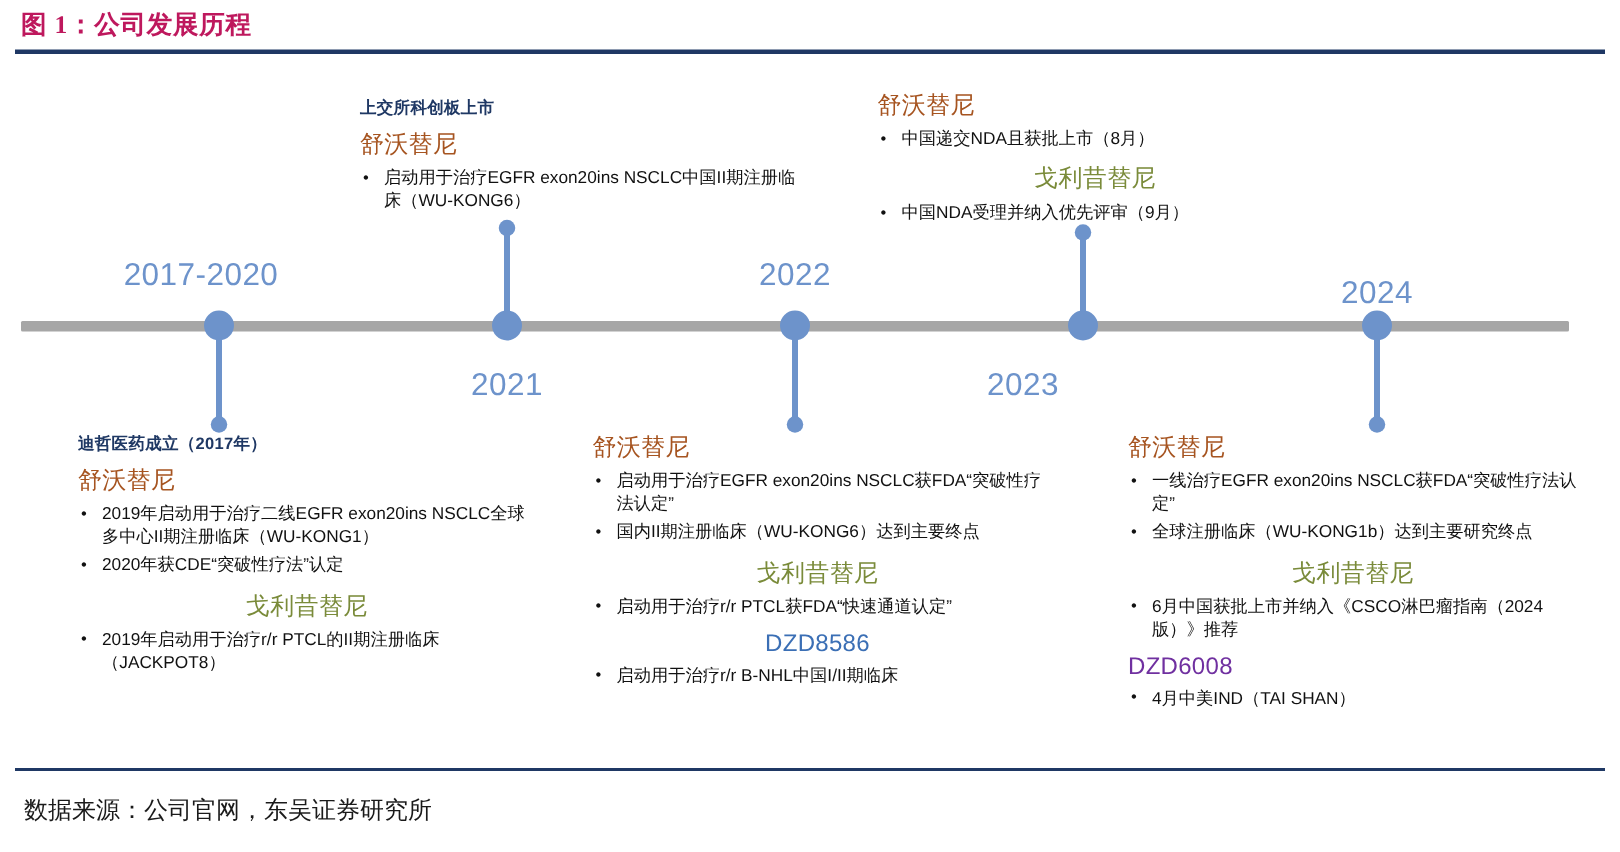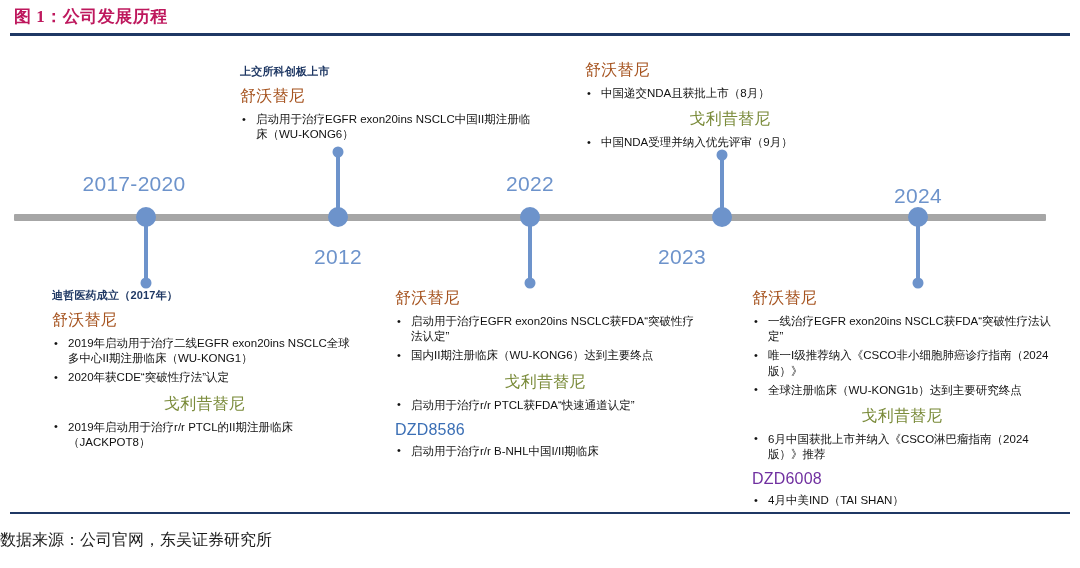--- a/index.html
+++ b/index.html
@@ -41,21 +41,21 @@
   .rule-bottom {
     position: absolute;
     left: 10px;
     top: 512px;
     width: 1060px;
     height: 2px;
     background: #1F3864;
   }
   .source-note {
     position: absolute;
-    left: 0;
+    left: 16px;
     top: 530px;
     font-family: "Liberation Serif", "DejaVu Serif", serif;
     font-size: 16px;
     color: #1a1a1a;
     white-space: nowrap;
   }
 
   
   .axis {
     position: absolute;
@@ -137,21 +137,21 @@
   .bullets li::before {
     content: "\2022";
     position: absolute;
     left: 2px;
     top: -0.5px;
     font-size: 11px;
     color: #111111;
   }
   .c-sw { color: #A65420; }   
   .c-gl { color: #7A8B3A; text-align: center; }   
-  .c-8586 { color: #3B6FB5; } 
+  .c-8586 { color: #3B6FB5; text-align: center; } 
   .c-6008 { color: #7030A0; } 
 </style>
 </head>
 <body>
 
 <div class="fig-title">图 1：公司发展历程</div>
 <div class="rule-top"></div>
 
 <div class="axis"></div>
 
@@ -170,21 +170,21 @@
 <div class="stem" style="left:530px; top:217px; height:66px;"></div>
 <div class="stem-cap" style="left:530px; top:283px;"></div>
 
 <div class="stem" style="left:722px; top:155px; height:63px;"></div>
 <div class="stem-cap" style="left:722px; top:155px;"></div>
 
 <div class="stem" style="left:918px; top:217px; height:66px;"></div>
 <div class="stem-cap" style="left:918px; top:283px;"></div>
 
 <div class="year" style="left:134px; top:172px;">2017-2020</div>
-<div class="year" style="left:338px; top:245px;">2012</div>
+<div class="year" style="left:338px; top:245px;">2021</div>
 <div class="year" style="left:530px; top:172px;">2022</div>
 <div class="year" style="left:682px; top:245px;">2023</div>
 <div class="year" style="left:918px; top:184px;">2024</div>
 
 <div class="block" style="left:52px; top:288px; width:305px;">
   <div class="blk-title">迪哲医药成立（2017年）</div>
   <div class="drug c-sw">舒沃替尼</div>
   <ul class="bullets">
     <li>2019年启动用于治疗二线EGFR exon20ins NSCLC全球多中心II期注册临床（WU-KONG1）</li>
     <li>2020年获CDE“突破性疗法”认定</li>
@@ -227,21 +227,20 @@
   <div class="drug c-gl">戈利昔替尼</div>
   <ul class="bullets">
     <li>中国NDA受理并纳入优先评审（9月）</li>
   </ul>
 </div>
 
 <div class="block" style="left:752px; top:288px; width:300px;">
   <div class="drug c-sw">舒沃替尼</div>
   <ul class="bullets">
     <li>一线治疗EGFR exon20ins NSCLC获FDA“突破性疗法认定”</li>
-    <li>唯一I级推荐纳入《CSCO非小细胞肺癌诊疗指南（2024版）》</li>
     <li>全球注册临床（WU-KONG1b）达到主要研究终点</li>
   </ul>
   <div class="drug c-gl">戈利昔替尼</div>
   <ul class="bullets">
     <li>6月中国获批上市并纳入《CSCO淋巴瘤指南（2024版）》推荐</li>
   </ul>
   <div class="drug c-6008">DZD6008</div>
   <ul class="bullets">
     <li>4月中美IND（TAI SHAN）</li>
   </ul>

